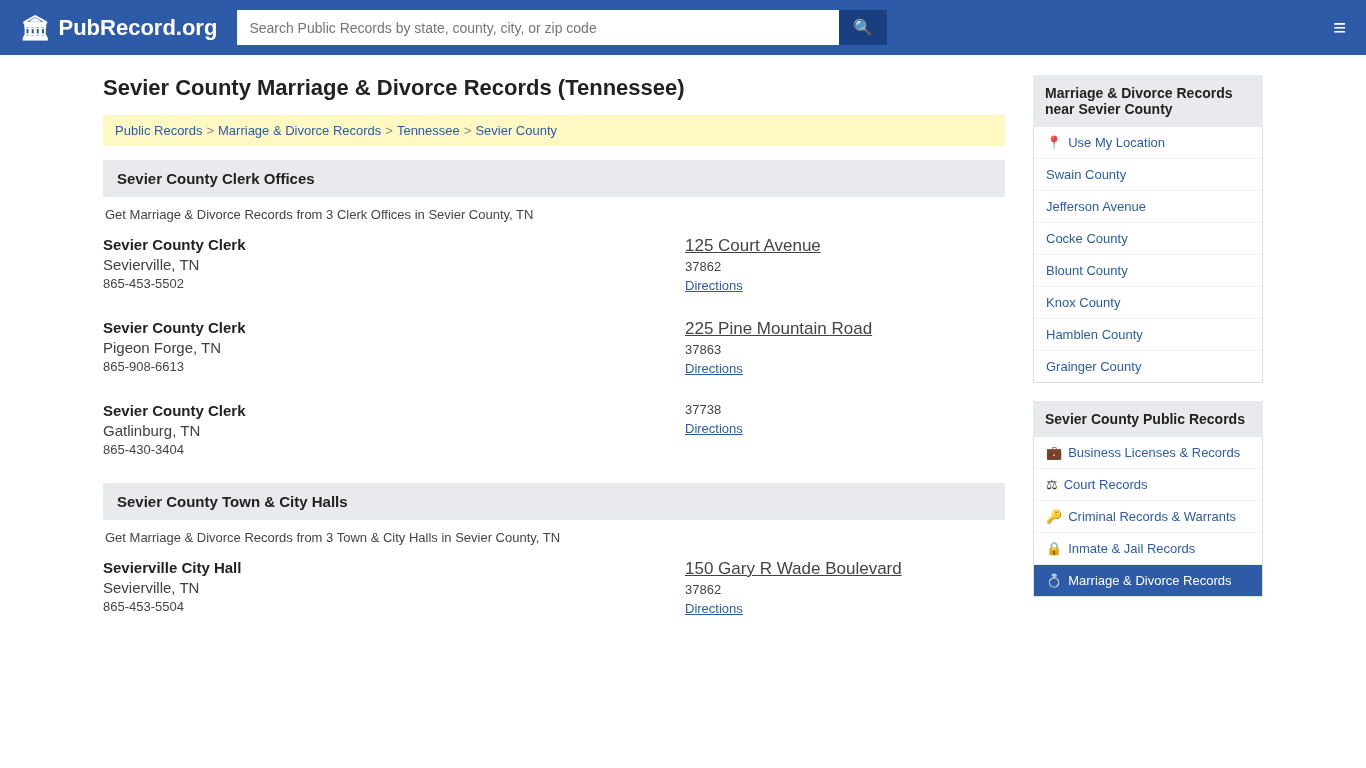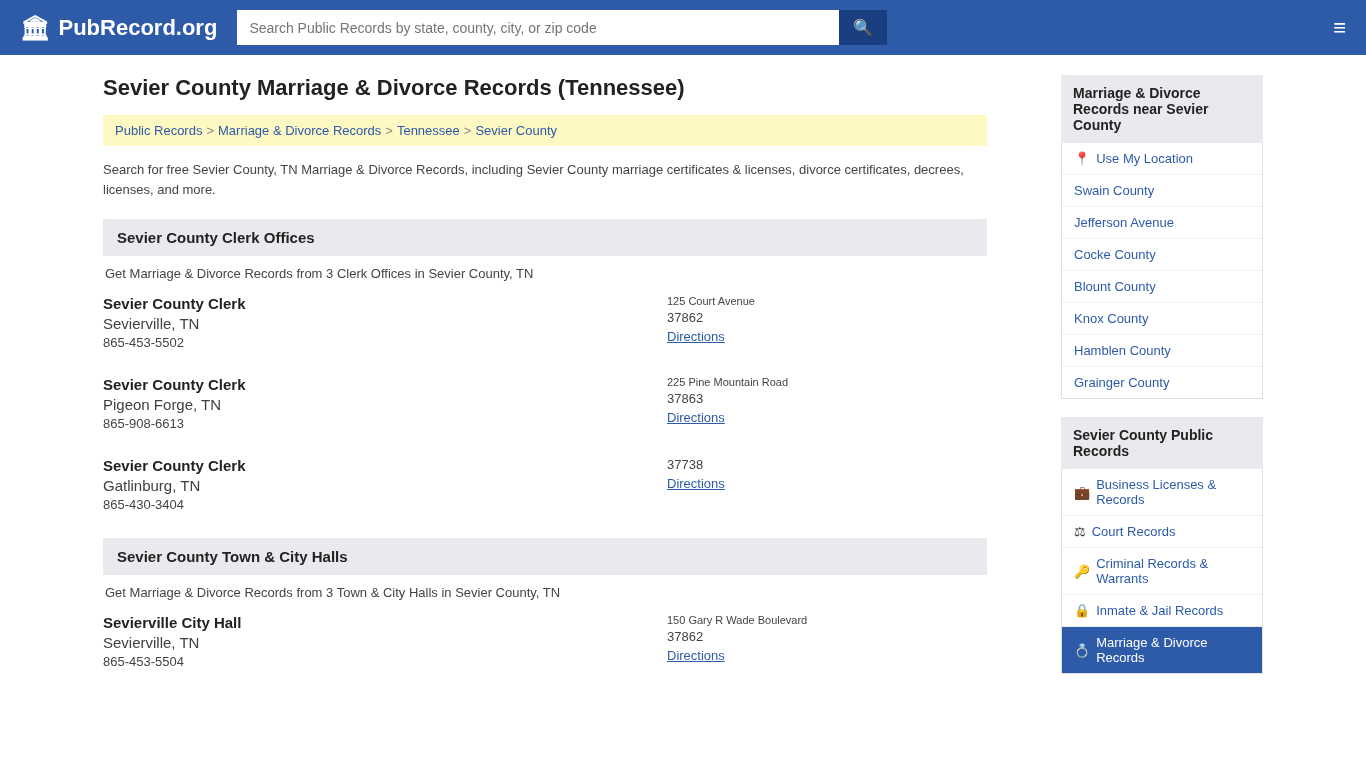--- a/index.html
+++ b/index.html
@@ -131,41 +131,41 @@
     .office-city {
       color: #404040;
       font-size: 15px;
       margin-bottom: 3px;
     }
     .office-phone {
       color: #444;
       font-size: 13px;
     }
     .office-address {
-      font-size: 11px;
+      font-size: 17px;
       color: #444;
       margin-bottom: 3px;
+      text-decoration: underline;
     }
     .office-zip {
       font-size: 13px;
       color: #444;
       margin-bottom: 3px;
     }
     .directions-link {
       color: #2d5ba8;
       text-decoration: underline;
       font-size: 13px;
       cursor: pointer;
     }
 
     
     .sidebar {
-      width: 202px;
+      width: 230px;
       flex-shrink: 0;
-      margin-left: 46px;
     }
     .sidebar-section-header {
       background: #e8eaed;
       padding: 10px 12px;
       font-weight: bold;
       font-size: 14px;
       color: #222;
       margin-bottom: 0;
     }
     .sidebar-list {
@@ -225,21 +225,20 @@
     <div class="breadcrumb">
       <a href="#">Public Records</a>
       <span class="sep">&gt;</span>
       <a href="#">Marriage &amp; Divorce Records</a>
       <span class="sep">&gt;</span>
       <a href="#">Tennessee</a>
       <span class="sep">&gt;</span>
       <a href="#">Sevier County</a>
     </div>
 
-    <p class="description">Search for free Sevier County, TN Marriage &amp; Divorce Records, including Sevier County marriage certificates &amp; licenses, divorce certificates, decrees, licenses, and more.</p>
 
     <div class="section-header">Sevier County Clerk Offices</div>
     <p class="section-desc">Get Marriage &amp; Divorce Records from 3 Clerk Offices in Sevier County, TN</p>
 
     <div class="office-entry">
       <div class="office-left">
         <div class="office-name">Sevier County Clerk</div>
         <div class="office-city">Sevierville, TN</div>
         <div class="office-phone">865-453-5502</div>
       </div>

